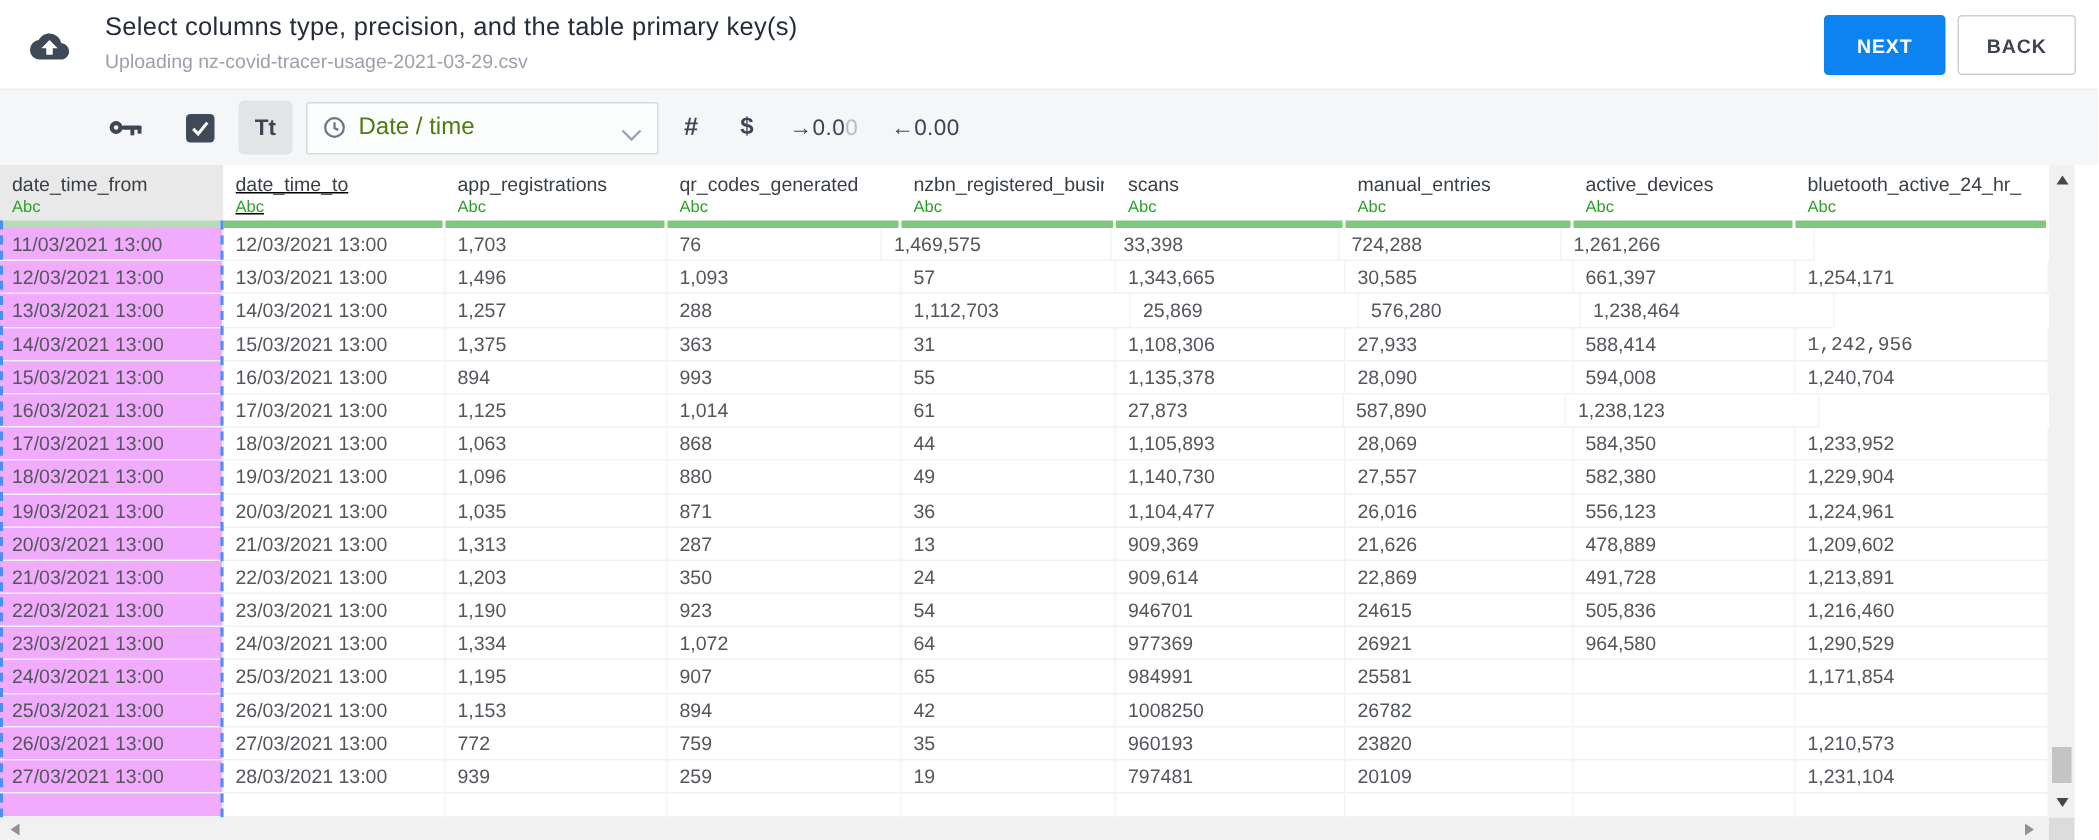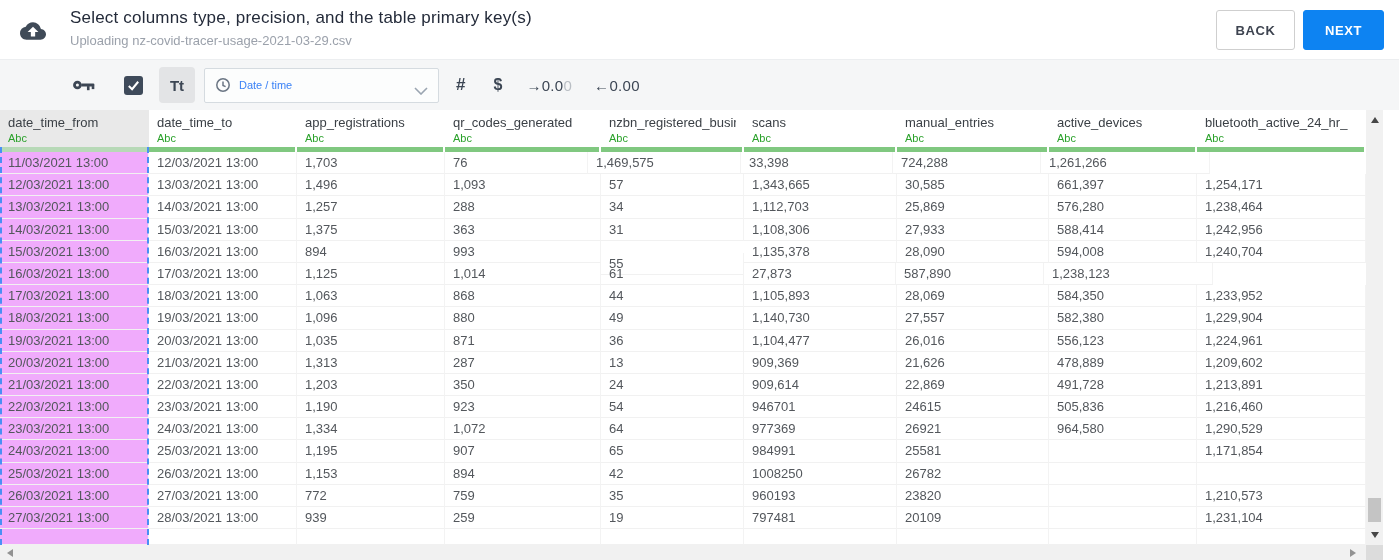--- a/index.html
+++ b/index.html
@@ -28,21 +28,21 @@
   .toolbar{position:absolute;top:60px;left:0;width:1399px;height:50px;background:#f5f6f7;
     display:flex;align-items:center;padding-left:72px;}
   .tb-key{width:26px;height:18px;margin-right:26px;cursor:pointer;}
   .tb-check{width:19px;height:19px;background:#3e4a5a;border-radius:3px;margin-right:16px;
     display:flex;align-items:center;justify-content:center;cursor:pointer;}
   .tb-tt{width:36px;height:36px;background:#e3e4e6;border:none;border-radius:4px;margin-right:9px;
     font-size:15px;font-weight:600;color:var(--toolbar-icon);cursor:pointer;font-family:inherit;}
   .tb-select{width:235px;height:35px;background:#fcfdfd;border:1px solid #d5dbe0;border-radius:2px;
     display:flex;align-items:center;padding:0 10px;margin-right:17px;cursor:pointer;}
   .tb-select .clock{width:16px;height:16px;margin-right:8px;flex:none;}
-  .tb-select-val{font-size:11px;color:#3b82f6;flex:1;}
+  .tb-select-val{font-size:16px;color:#4d7c0f;flex:1;}
   .tb-select .chev{width:14px;height:8px;flex:none;}
   .tb-num,.tb-cur{background:none;border:none;color:var(--toolbar-icon);cursor:pointer;font-family:inherit;}
   .tb-num{font-size:17px;font-weight:600;margin-right:28px;}
   .tb-cur{font-size:16px;font-weight:600;margin-right:24px;}
   .tb-dec,.tb-inc{background:none;border:none;font-size:15px;color:var(--toolbar-icon);
     cursor:pointer;font-family:inherit;letter-spacing:.3px;}
   .tb-dec{margin-right:22px;}
   .tb-dec .faded{color:#b9bec4;}
 
   
@@ -90,22 +90,22 @@
     <div class="upload-badge">
       <svg viewBox="0 0 24 24" width="34" height="26">
           <path fill="#3f4a57" fill-rule="evenodd" d="M19.35 10.04A7.49 7.49 0 0 0 12 4C9.11 4 6.6 5.64 5.35 8.04A5.994 5.994 0 0 0 0 14c0 3.31 2.69 6 6 6h13c2.76 0 5-2.24 5-5 0-2.64-2.05-4.78-4.65-4.96zM14 13v4h-4v-4H7l5-5 5 5h-3z"></path>
         </svg>
     </div>
     <div class="titles">
       <div class="title">Select columns type, precision, and the table primary key(s)</div>
       <div class="subtitle">Uploading nz-covid-tracer-usage-2021-03-29.csv</div>
     </div>
     <div class="actions">
+      <button class="btn next">NEXT</button>
       <button class="btn back">BACK</button>
-      <button class="btn next">NEXT</button>
     </div>
   </header>
 
   <div class="toolbar">
     <span class="tb-key">
       <svg viewBox="0 0 24 16" width="26" height="18" fill="#3c4654">
         <circle cx="5" cy="8" r="4"></circle>
           <circle cx="5" cy="8" r="1.4" fill="#f5f6f7"></circle>
         <rect x="8.5" y="6.7" width="12.2" height="2.7" rx="1"></rect>
         <rect x="13.8" y="9" width="2.4" height="3.8"></rect>
@@ -138,21 +138,21 @@
     <button class="tb-inc"><span>←</span><span>0.00</span></button>
   </div>
 
   <div class="grid">
     <div class="hrow">
         <div class="hcell sel" style="width: 149px;">
           <div class="cname">date_time_from</div>
           <div class="ctype">Abc</div>
           <div class="underline"></div>
         </div>
-        <div class="hcell" style="width: 148px;">
+        <div class="hcell" style="width: 148px; text-decoration: underline;">
           <div class="cname">date_time_to</div>
           <div class="ctype">Abc</div>
           <div class="underline"></div>
         </div>
         <div class="hcell" style="width: 148px;">
           <div class="cname">app_registrations</div>
           <div class="ctype">Abc</div>
           <div class="underline"></div>
         </div>
         <div class="hcell" style="width: 156px;">
@@ -206,43 +206,42 @@
           <div class="tcell" style="width: 153px;">1,343,665</div>
           <div class="tcell" style="width: 152px;">30,585</div>
           <div class="tcell" style="width: 148px;">661,397</div>
           <div class="tcell" style="width: 169px;">1,254,171</div>
         </div>
         <div class="trow">
           <div class="tcell sel" style="width: 149px;">13/03/2021 13:00</div>
           <div class="tcell" style="width: 148px;">14/03/2021 13:00</div>
           <div class="tcell" style="width: 148px;">1,257</div>
           <div class="tcell" style="width: 156px;">288</div>
-          <div class="tcell" style="width: 143px;">34</div>
           <div class="tcell" style="width: 153px;">1,112,703</div>
           <div class="tcell" style="width: 152px;">25,869</div>
           <div class="tcell" style="width: 148px;">576,280</div>
           <div class="tcell" style="width: 169px;">1,238,464</div>
         </div>
         <div class="trow">
           <div class="tcell sel" style="width: 149px;">14/03/2021 13:00</div>
           <div class="tcell" style="width: 148px;">15/03/2021 13:00</div>
           <div class="tcell" style="width: 148px;">1,375</div>
           <div class="tcell" style="width: 156px;">363</div>
           <div class="tcell" style="width: 143px;">31</div>
           <div class="tcell" style="width: 153px;">1,108,306</div>
           <div class="tcell" style="width: 152px;">27,933</div>
           <div class="tcell" style="width: 148px;">588,414</div>
-          <div class="tcell" style="width: 169px;">1,242,956</div>
+          <div class="tcell" style="width: 169px; font-family: Liberation Mono, monospace;">1,242,956</div>
         </div>
         <div class="trow">
           <div class="tcell sel" style="width: 149px;">15/03/2021 13:00</div>
           <div class="tcell" style="width: 148px;">16/03/2021 13:00</div>
           <div class="tcell" style="width: 148px;">894</div>
           <div class="tcell" style="width: 156px;">993</div>
-          <div class="tcell" style="width: 143px; margin-top: 12px;">55</div>
+          <div class="tcell" style="width: 143px;">55</div>
           <div class="tcell" style="width: 153px;">1,135,378</div>
           <div class="tcell" style="width: 152px;">28,090</div>
           <div class="tcell" style="width: 148px;">594,008</div>
           <div class="tcell" style="width: 169px;">1,240,704</div>
         </div>
         <div class="trow">
           <div class="tcell sel" style="width: 149px;">16/03/2021 13:00</div>
           <div class="tcell" style="width: 148px;">17/03/2021 13:00</div>
           <div class="tcell" style="width: 148px;">1,125</div>
           <div class="tcell" style="width: 156px;">1,014</div>

